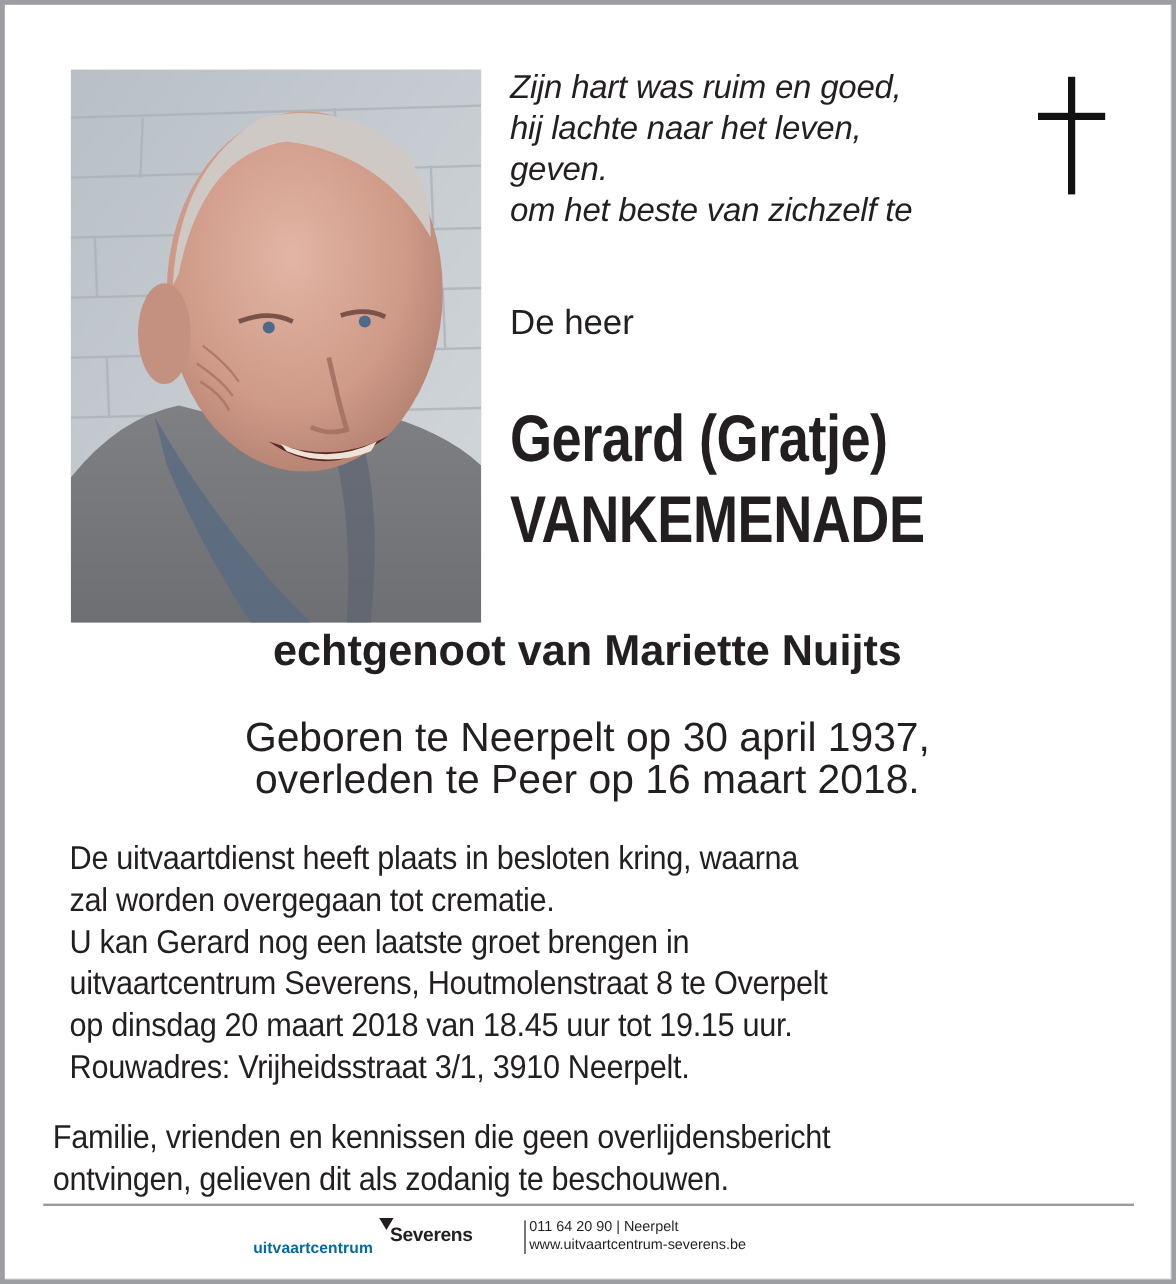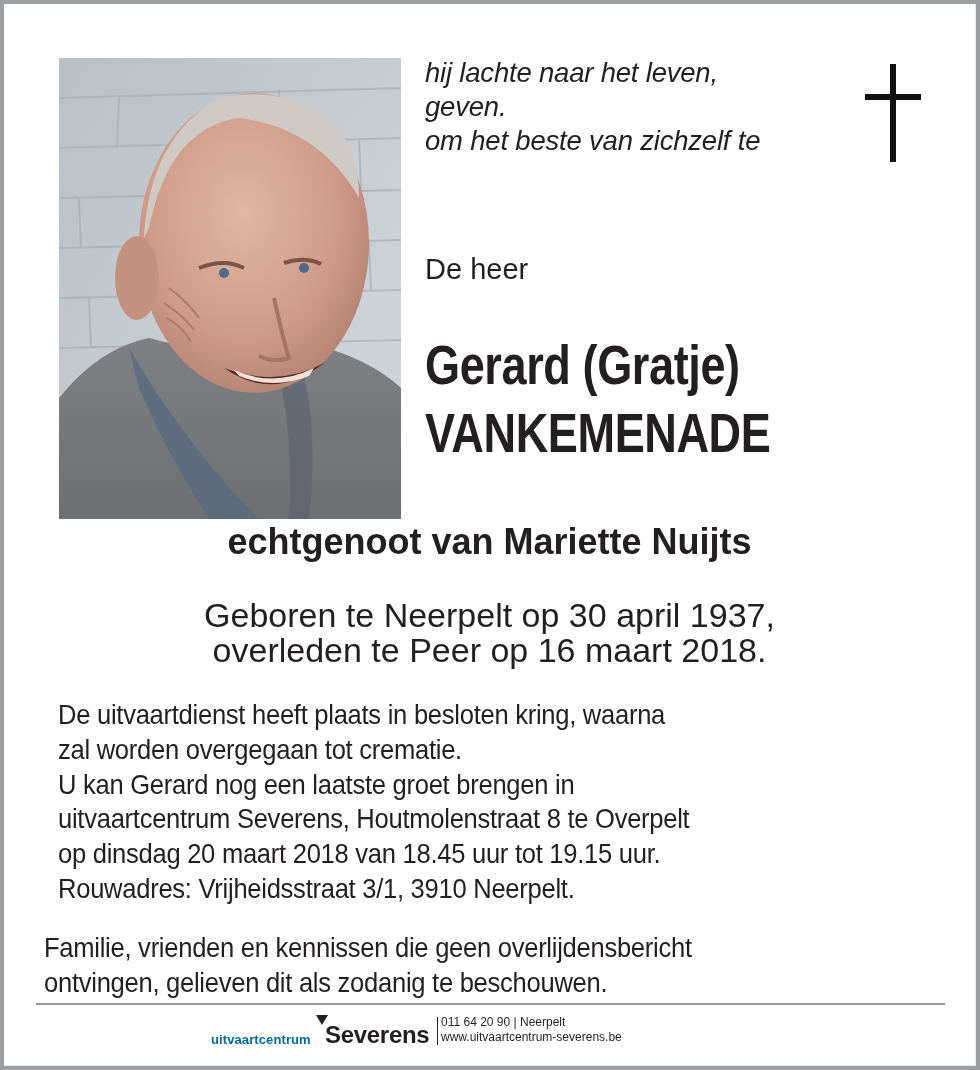--- a/index.html
+++ b/index.html
@@ -16,21 +16,21 @@
   .body-text { position:absolute; left:54px; top:694px; font-size:27.5px; line-height:34.8px; letter-spacing:-0.3px; }
   .body-text div { white-space:nowrap; transform:scaleX(0.93); transform-origin:left top; }
   .closing { position:absolute; left:40px; top:927px; font-size:27.5px; line-height:34.8px; letter-spacing:-0.3px; }
   .closing div { white-space:nowrap; transform:scaleX(0.93); transform-origin:left top; }
   .divider { position:absolute; left:32px; top:999px; width:909px; height:2px; background:#9a9b9e; }
   .cross { position:absolute; left:861px; top:60px; width:58px; height:98px; }
   .cross .v { position:absolute; left:25px; top:0; width:6px; height:98px; background:#111; }
   .cross .h { position:absolute; left:0; top:30px; width:56px; height:6px; background:#111; }
   .footer { position:absolute; left:0; top:1009px; width:971px; height:40px; }
   .f-small { position:absolute; left:207px; top:19px; font-weight:bold; font-size:13px; color:#0369a1; letter-spacing:0.1px; }
-  .f-big { position:absolute; left:321px; top:8px; font-weight:bold; font-size:24px; color:#231f20; letter-spacing:-0.3px; }
+  .f-big { position:absolute; left:321px; top:8px; font-weight:bold; font-size:16px; color:#231f20; letter-spacing:-0.3px; }
   .f-tri { position:absolute; left:312px; top:2px; width:0; height:0; border-left:6px solid transparent; border-right:6px solid transparent; border-top:10px solid #231f20; }
   .f-bar { position:absolute; left:433px; top:4px; width:1px; height:28px; background:#231f20; }
   .f-contact { position:absolute; left:437px; top:2px; font-size:12px; line-height:15px; color:#231f20; }
 </style>
 </head>
 <body>
 
 <div class="page">
 
   <div class="photo">
@@ -80,20 +80,21 @@
       <path d="M175 312 Q215 330 255 310 L250 318 Q215 332 180 318 Z" fill="#efe3d8"></path>
       <g stroke="#a97362" stroke-width="2" fill="none" opacity="0.8">
         <path d="M110 230 Q130 245 140 260"></path>
         <path d="M105 245 Q125 258 135 272"></path>
         <path d="M108 260 Q125 270 132 284"></path>
       </g>
     </svg>
   </div>
 
   <div class="poem">
+    <div>Zijn hart was ruim en goed,</div>
     <div>hij lachte naar het leven,</div>
     <div>geven.</div>
     <div>om het beste van zichzelf te</div>
   </div>
 
   <div class="cross">
     <div class="v"></div>
     <div class="h"></div>
   </div>
 

